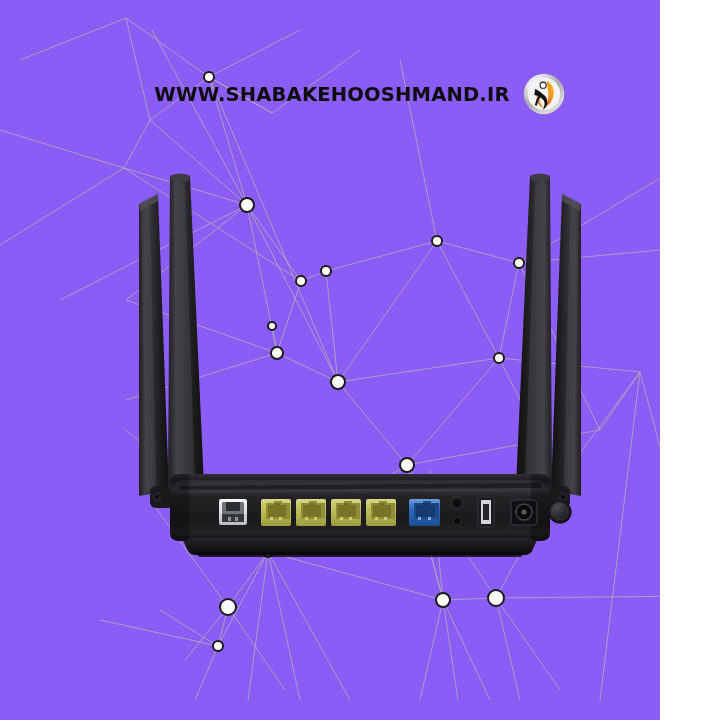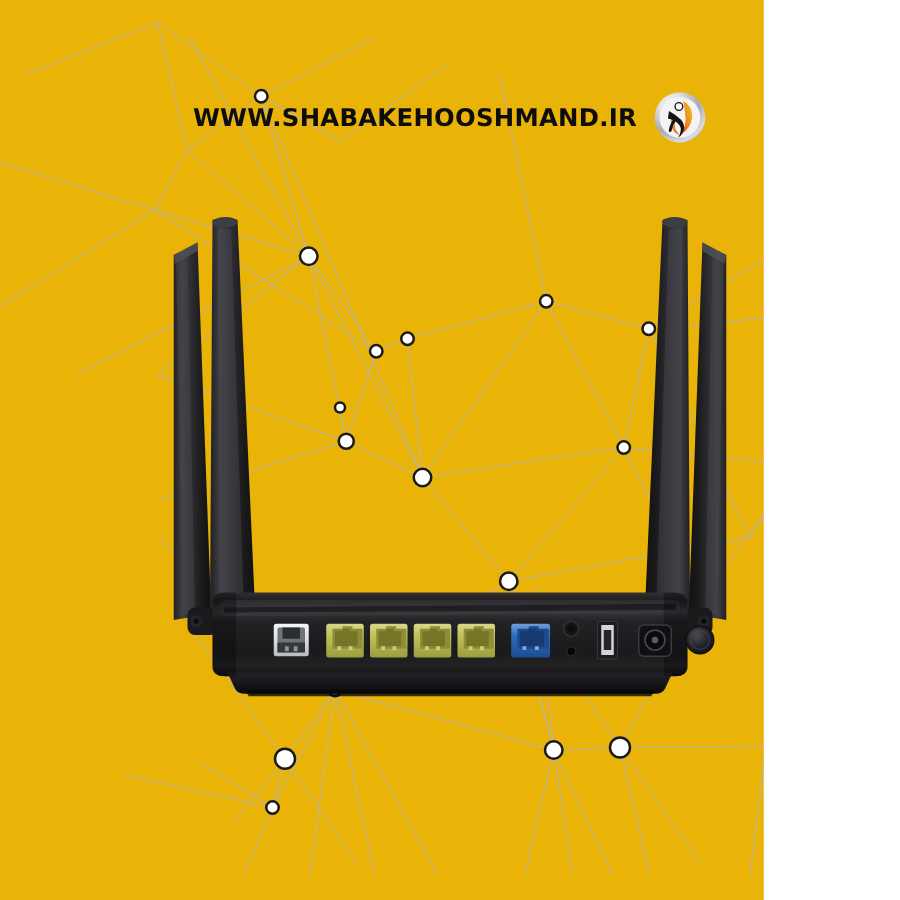--- a/index.html
+++ b/index.html
@@ -7,22 +7,22 @@
     margin: 0; padding: 0;
     background: #ffffff;
   }
   body {
     width: 720px; height: 720px;
     font-family: "Liberation Sans", sans-serif;
     overflow: hidden;
   }
   #stage {
     position: relative;
-    width: 611px; height: 720px;
-    background: #eab308;
+    width: 660px; height: 720px;
+    background: #8b5cf6;
     overflow: hidden;
   }
   
   #network-bg {
     position: absolute;
     left: 0; top: 0;
     width: 720px; height: 720px;
     pointer-events: none;
   }
   

